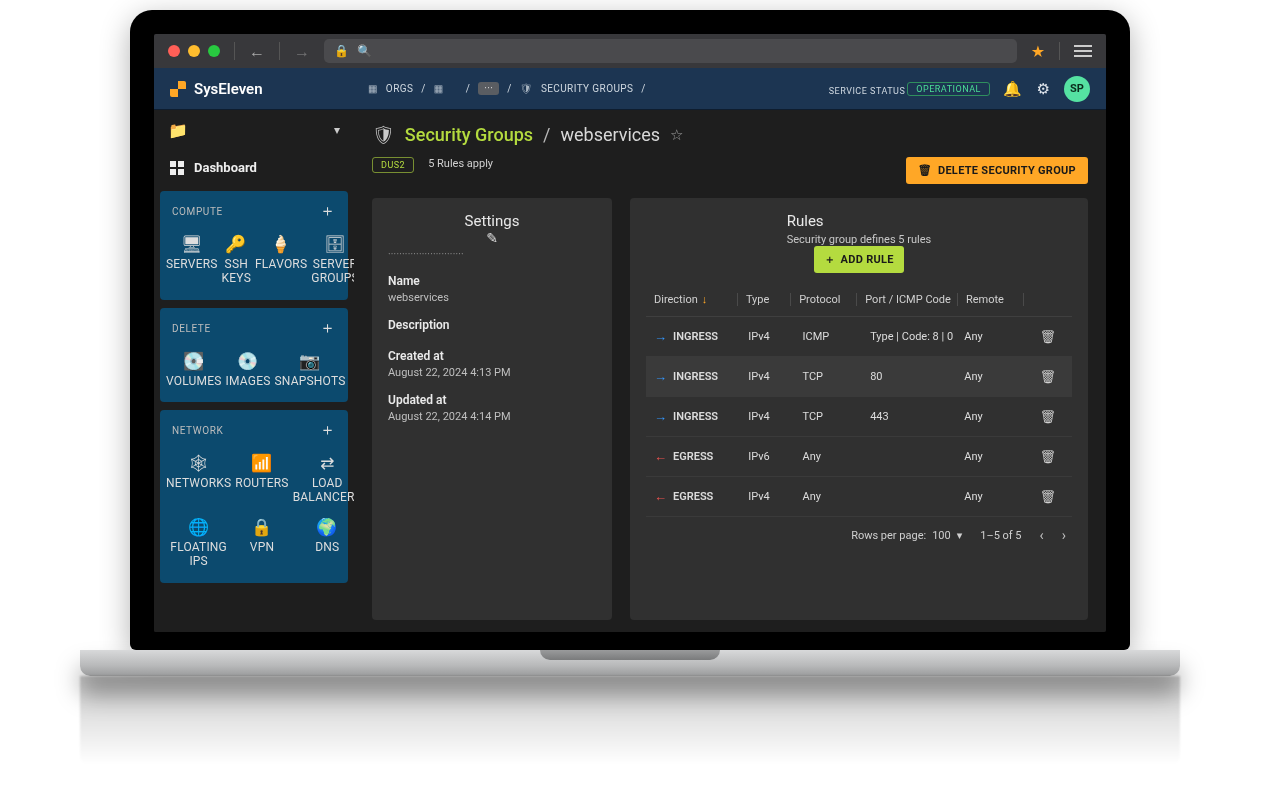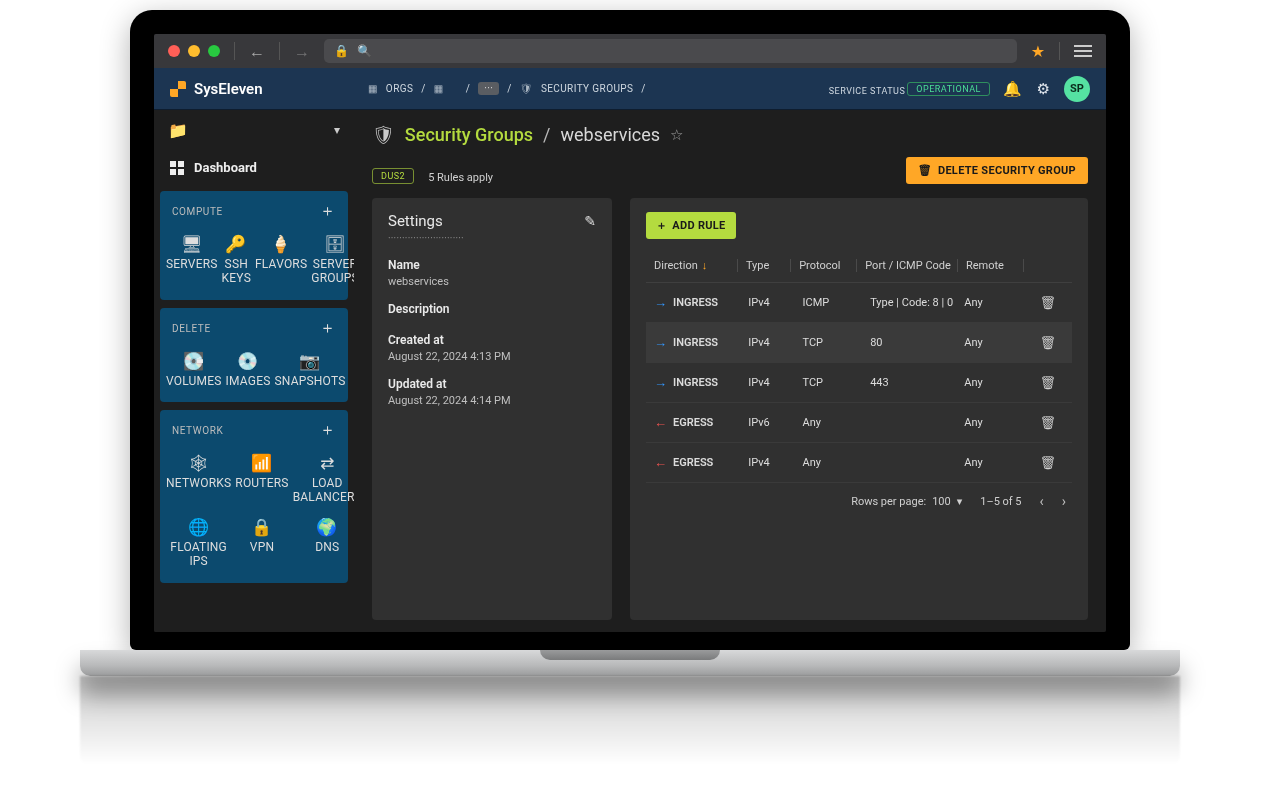--- a/index.html
+++ b/index.html
@@ -75,31 +75,31 @@
   .cell.active{background:var(--panel2);}
   .cell.active::after{content:"";position:absolute;left:8px;right:8px;bottom:-2px;height:3px;background:var(--accent);border-radius:2px;}
 
   .main{flex:1;display:flex;flex-direction:column;padding:14px 18px 12px 18px;color:var(--text);min-width:0;}
   .title-row{display:flex;align-items:center;gap:10px;font-size:18px;}
   .title-row .tico{font-size:18px;color:#c9c9c9;}
   .title-row .accent{color:var(--accent);font-weight:500;}
   .title-row .slash{color:#b8b8b8;}
   .title-row .name{color:#d8d8d8;}
   .title-row .star-o{color:#9e9e9e;font-size:15px;cursor:pointer;}
-  .sub-row{display:flex;align-items:flex-end;gap:14px;margin-top:12px;}
+  .sub-row{display:flex;align-items:flex-start;gap:14px;margin-top:12px;}
   .tag{border:1px solid rgba(180,219,63,.6);color:var(--accent);font-size:9px;letter-spacing:.5px;padding:2px 8px;border-radius:3px;}
   .sub-text{font-size:11px;color:#d0d0d0;}
   .btn-delete{margin-left:auto;background:var(--orange);color:#1a1a1a;font-size:11px;font-weight:700;letter-spacing:.3px;border:none;padding:7px 12px;border-radius:3px;display:flex;align-items:center;gap:6px;cursor:pointer;}
   .btn-add{background:var(--accent);color:#1a1a1a;font-size:11px;font-weight:700;letter-spacing:.3px;border:none;padding:6px 10px;border-radius:3px;display:flex;align-items:center;gap:5px;cursor:pointer;}
 
   .panels{display:flex;gap:18px;margin-top:14px;min-height:0;flex:1;}
   .panel{background:var(--panel);border-radius:4px;padding:14px 16px;min-width:0;}
   .panel.left{width:240px;flex-shrink:0;display:flex;flex-direction:column;}
   .panel.right{flex:1;display:flex;flex-direction:column;}
-  .panel .phdr{display:flex;align-items:center;justify-content:space-between;}
+  .panel .phdr{display:flex;align-items:center;justify-content:space-between;flex-direction:column;}
   .panel .ptitle{font-size:15px;color:#e8e8e8;}
   .panel .pedit{color:#e0e0e0;cursor:pointer;font-size:14px;}
   .panel .psub{font-size:10px;color:#8f8f8f;margin-top:3px;letter-spacing:.2px;}
   .field{margin-top:14px;}
   .field .flabel{font-size:12px;font-weight:600;color:#eaeaea;}
   .field .fval{font-size:11px;color:#bfbfbf;margin-top:3px;}
 
   .rules-sub{font-size:11px;color:#c8c8c8;margin-top:3px;}
   .thead{display:grid;grid-template-columns:1.3fr .7fr .9fr 1.3fr .9fr 32px;gap:8px;padding:10px 8px;font-size:11px;color:#d0d0d0;border-bottom:1px solid #3f3f3f;margin-top:10px;}
   .thead .th{display:flex;align-items:flex-end;gap:4px;border-right:1px solid #4a4a4a;padding-right:6px;white-space:nowrap;}
@@ -324,20 +324,24 @@
                   <div class="fval">August 22, 2024 4:13 PM</div>
                 </div>
                 <div class="field">
                   <div class="flabel">Updated at</div>
                   <div class="fval">August 22, 2024 4:14 PM</div>
                 </div>
               </div>
 
               <div class="panel right">
                 <div class="phdr">
+                  <div>
+                    <div class="ptitle">Rules</div>
+                    <div class="rules-sub">Security group defines 5 rules</div>
+                  </div>
                   <button class="btn-add">
                     <span>＋</span>
                     <span>ADD RULE</span>
                   </button>
                 </div>
 
                 <div class="thead">
                   <div class="th">
                       <span>Direction</span>
                       <span class="sort-ic">↓</span>

